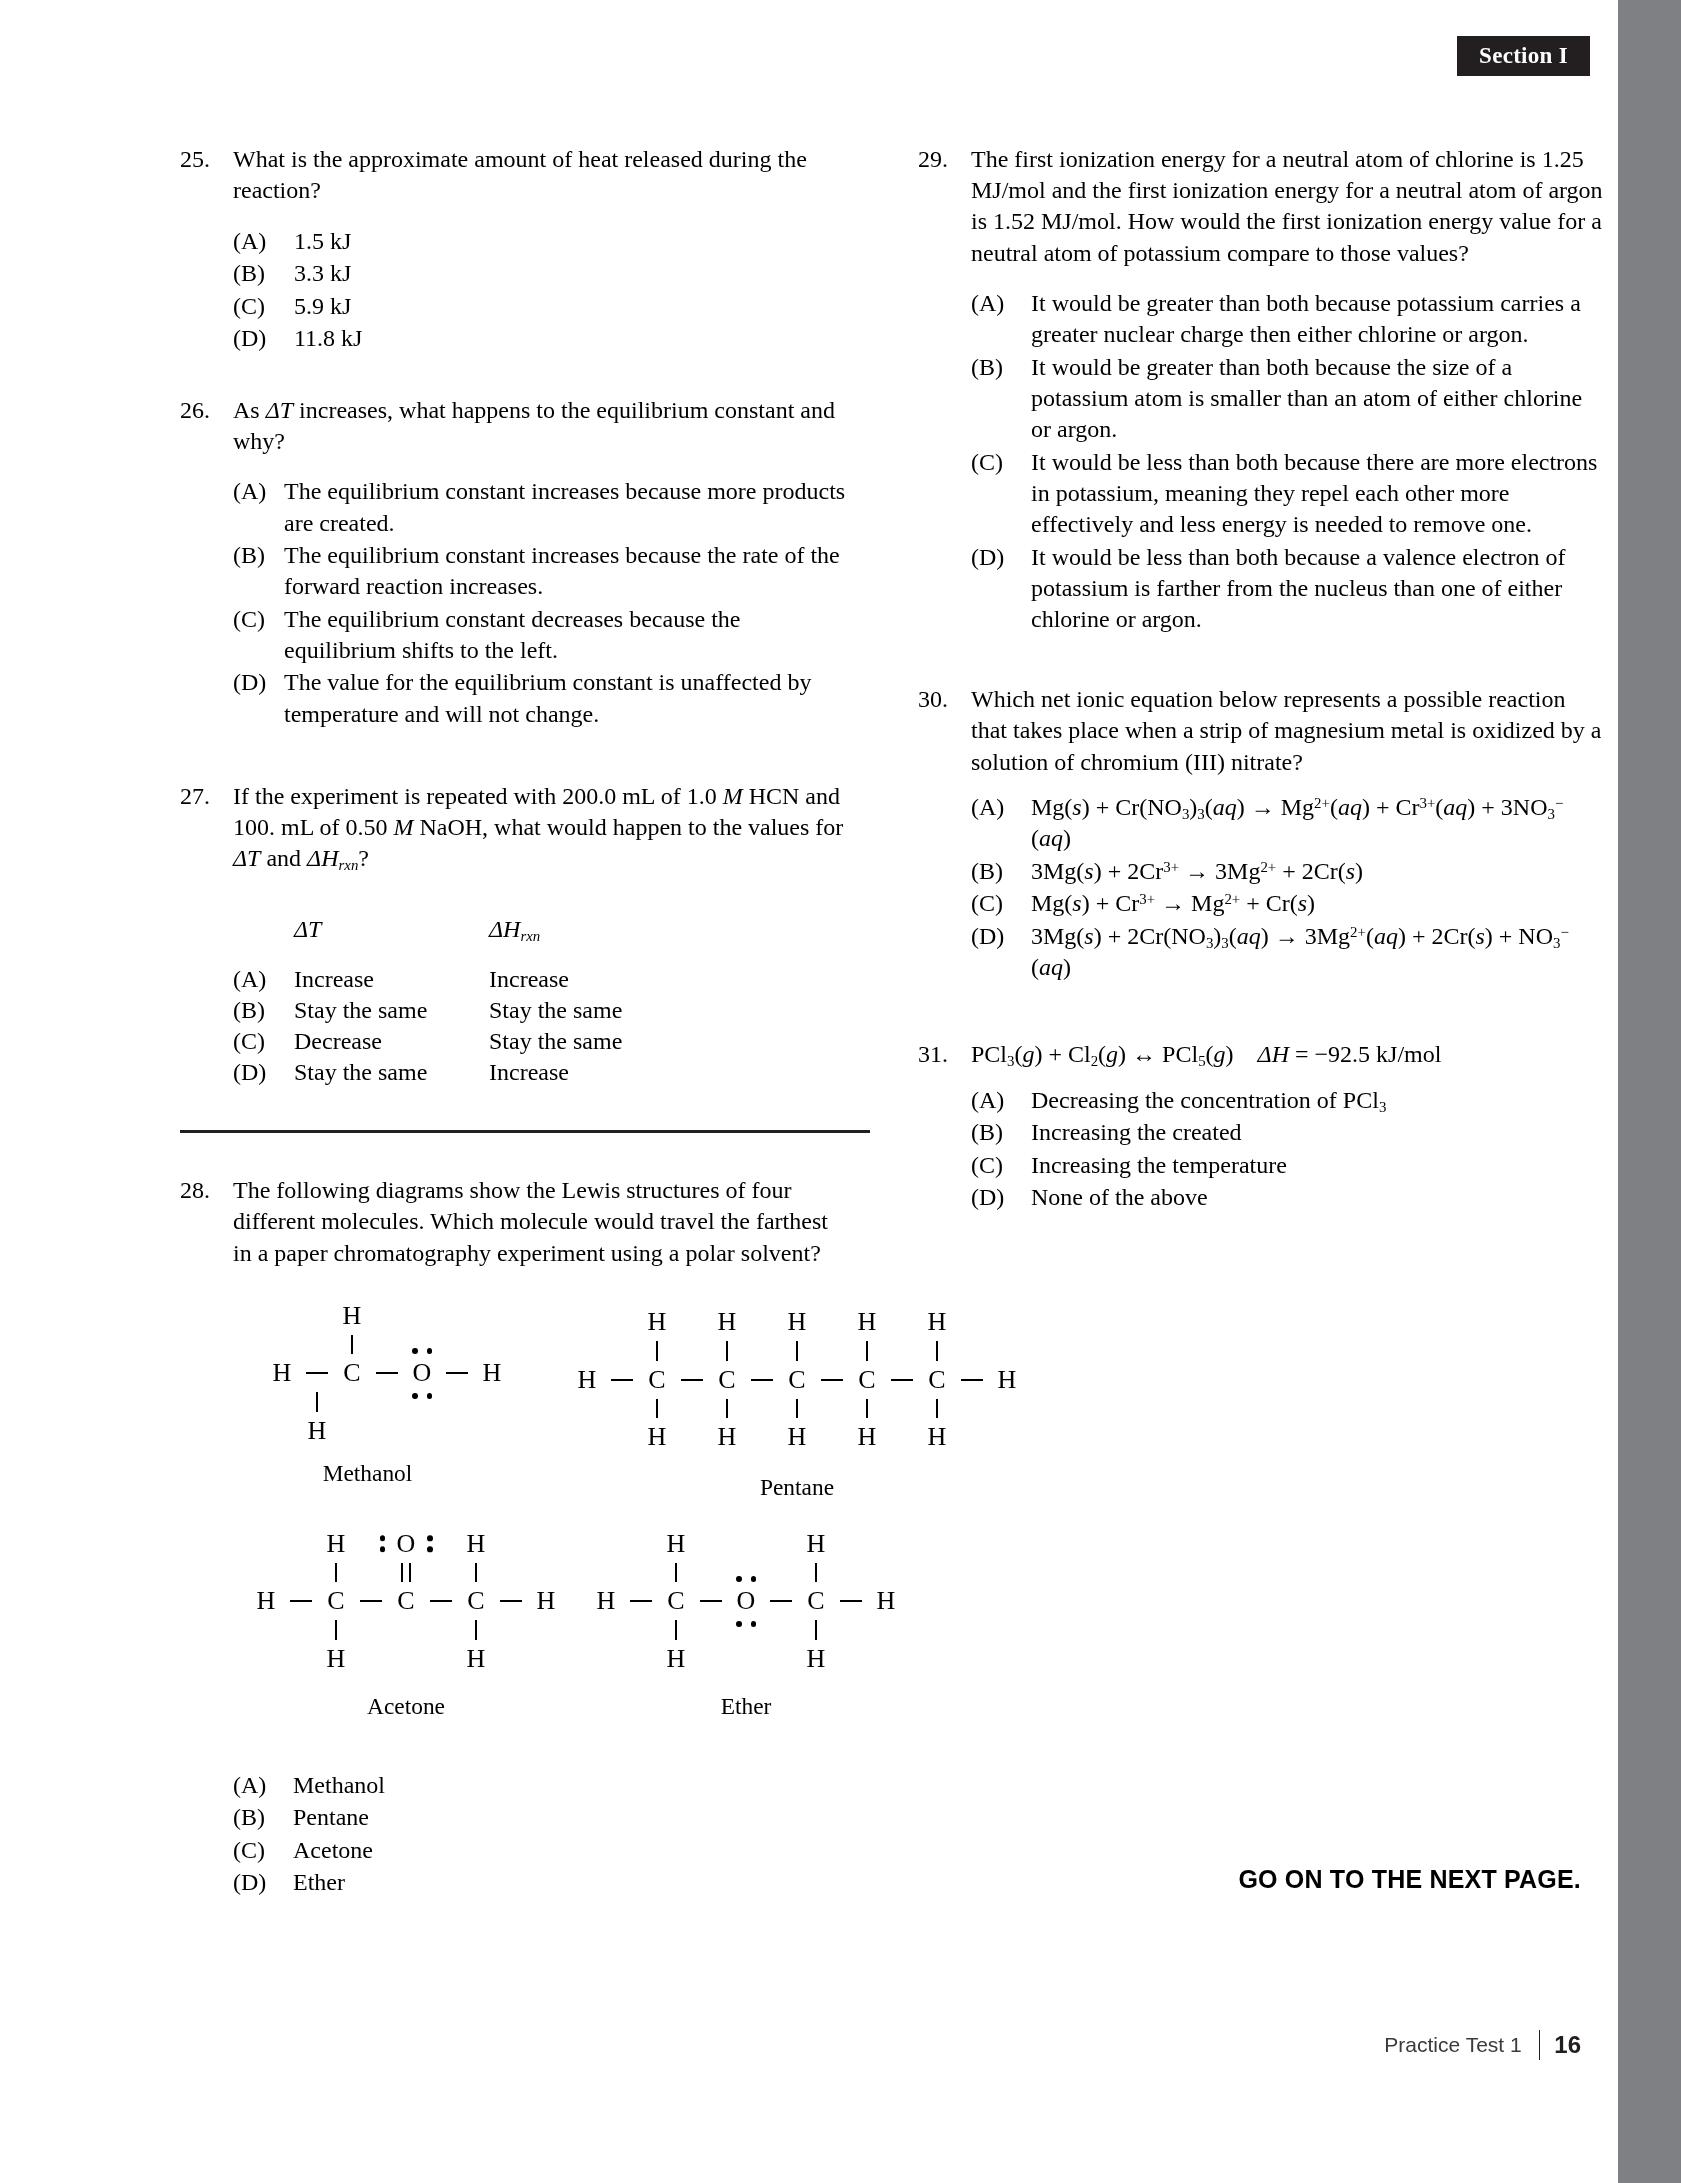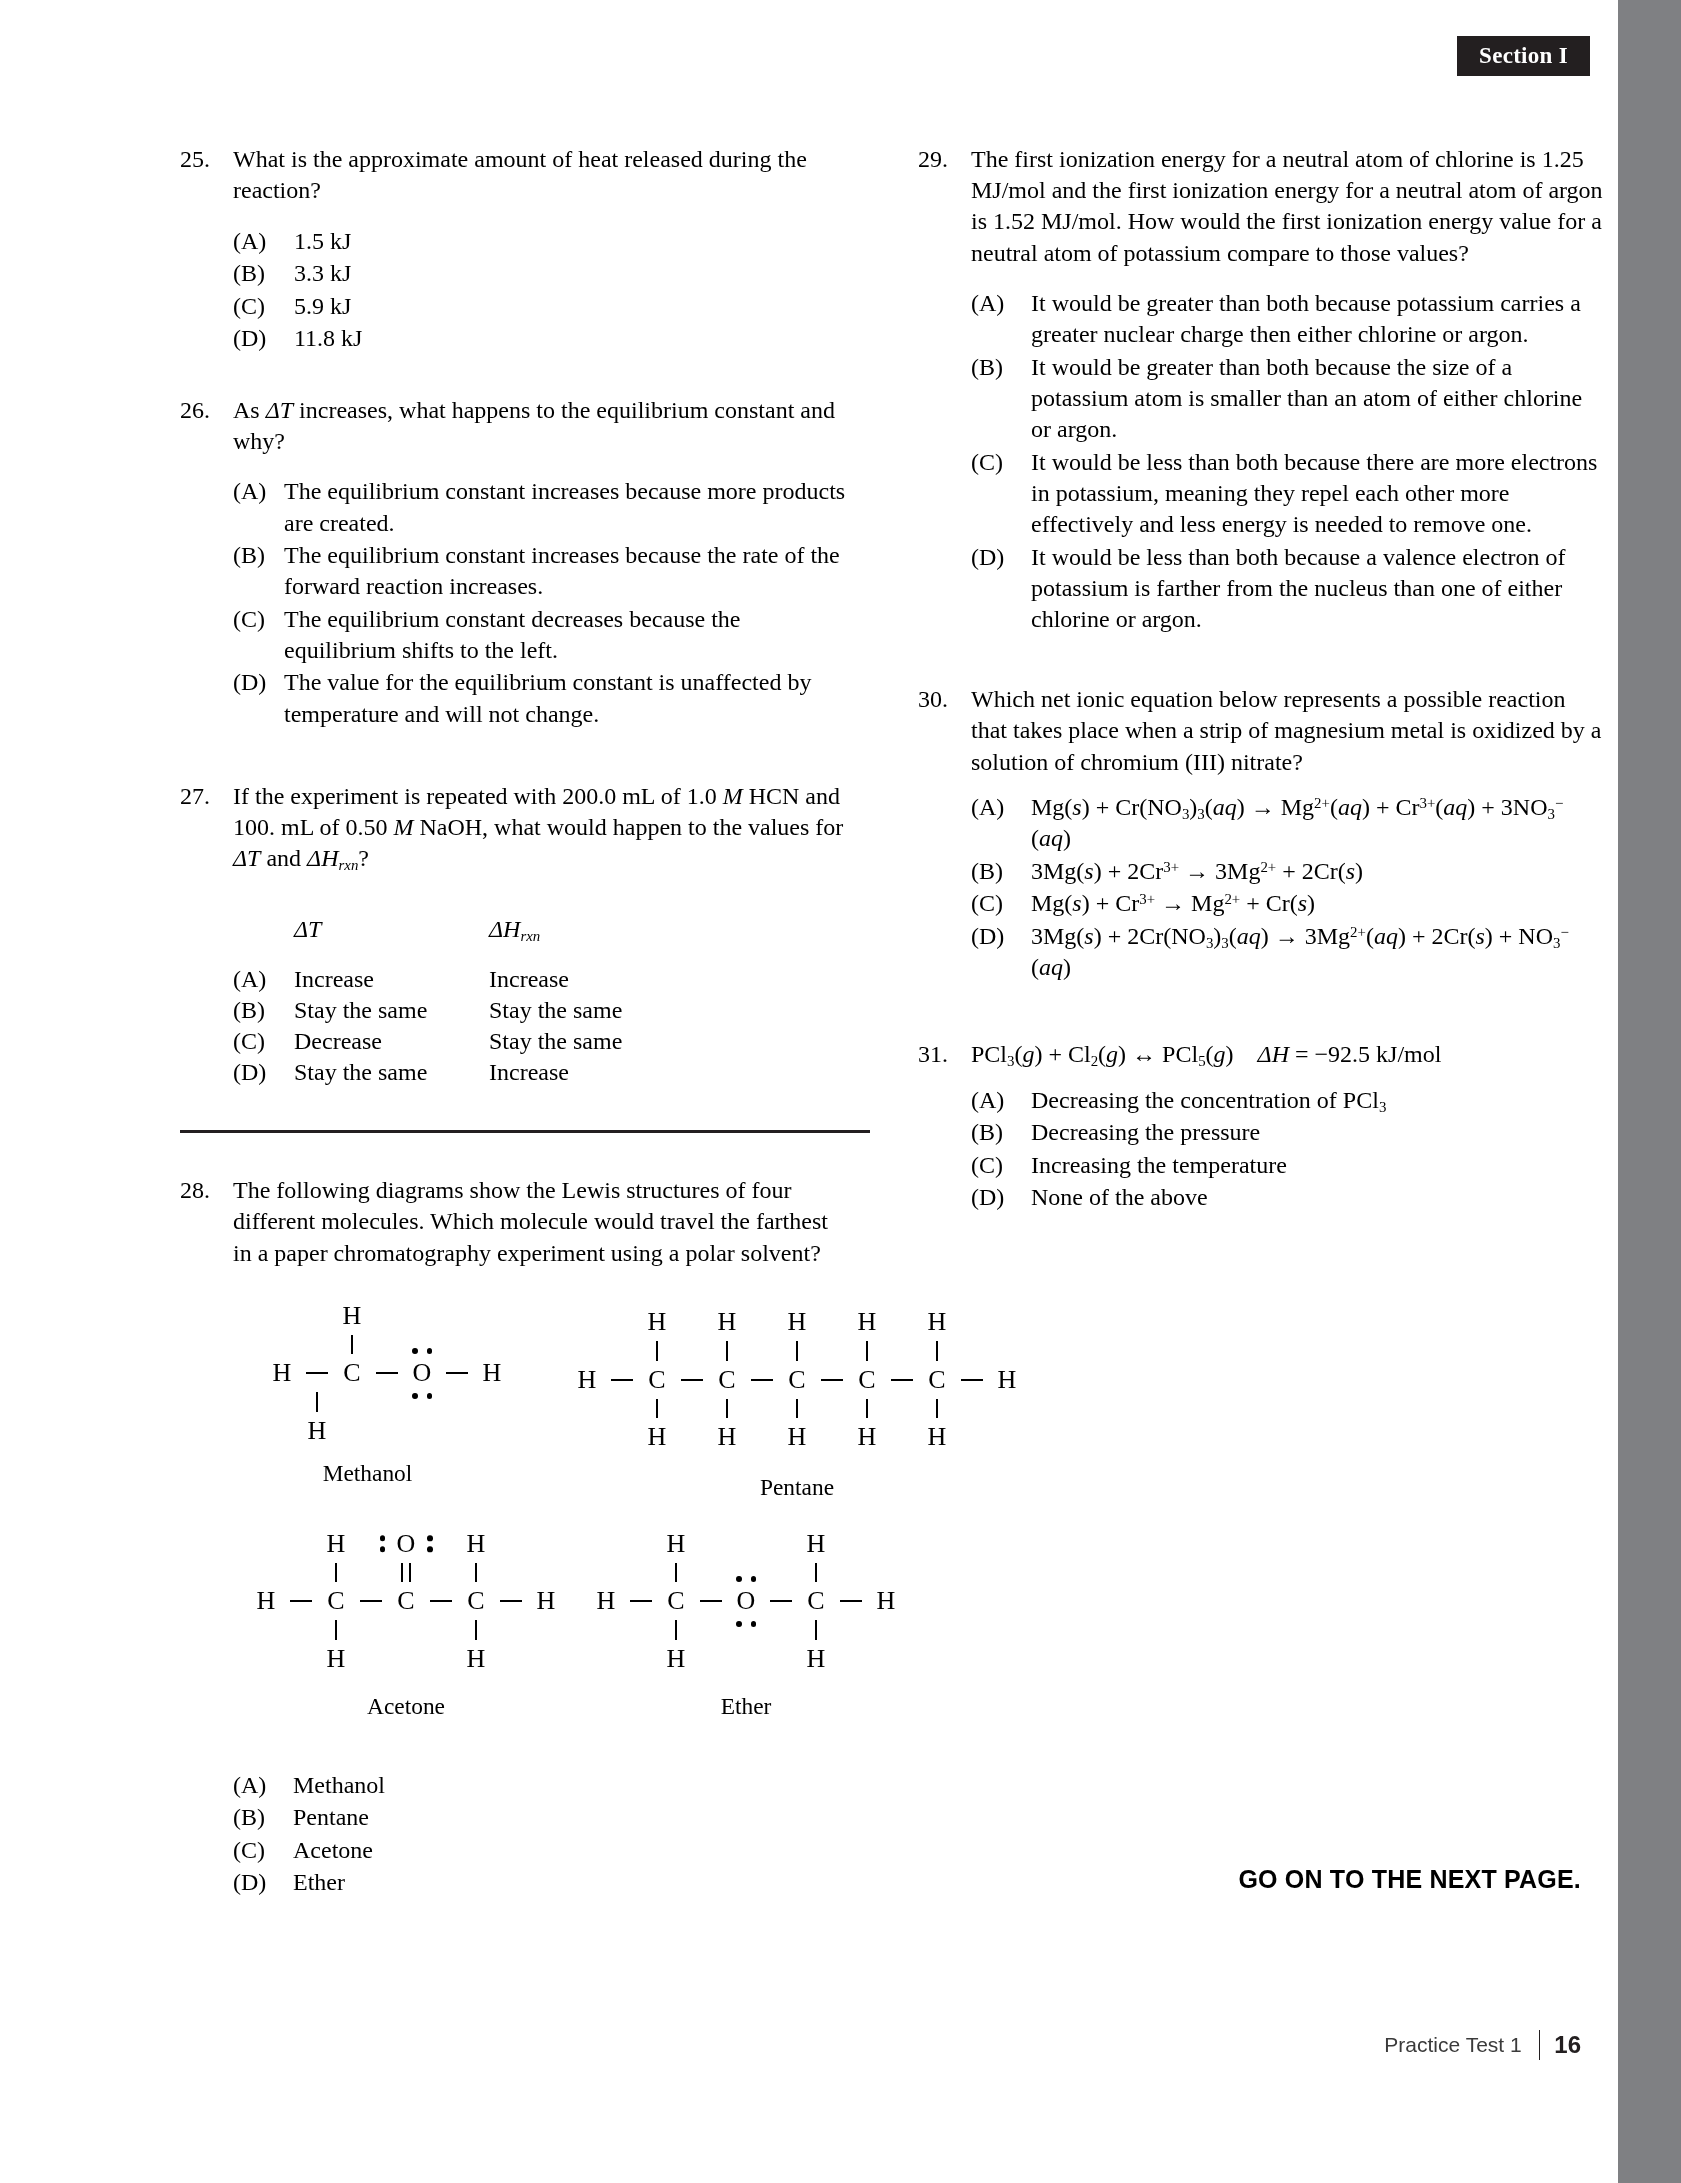--- a/index.html
+++ b/index.html
@@ -738,21 +738,21 @@
         <div class="q-num">31.</div>
         <div class="q-stem">PCl<sub>3</sub>(<i>g</i>) + Cl<sub>2</sub>(<i>g</i>) ↔ PCl<sub>5</sub>(<i>g</i>) &nbsp;&nbsp;&nbsp;<i>ΔH</i> = −92.5 kJ/mol</div>
       </div>
       <div class="choices tight">
         <div class="choice">
           <span class="choice-letter wide">(A)</span>
           <span class="choice-text"><span>Decreasing the concentration of PCl</span><sub>3</sub></span>
         </div>
         <div class="choice">
           <span class="choice-letter wide">(B)</span>
-          <span class="choice-text">Decreasing the pressure</span>
+          <span class="choice-text">Increasing the created</span>
         </div>
         <div class="choice">
           <span class="choice-letter wide">(C)</span>
           <span class="choice-text">Increasing the temperature</span>
         </div>
         <div class="choice">
           <span class="choice-letter wide">(D)</span>
           <span class="choice-text">None of the above</span>
         </div>
       </div>

